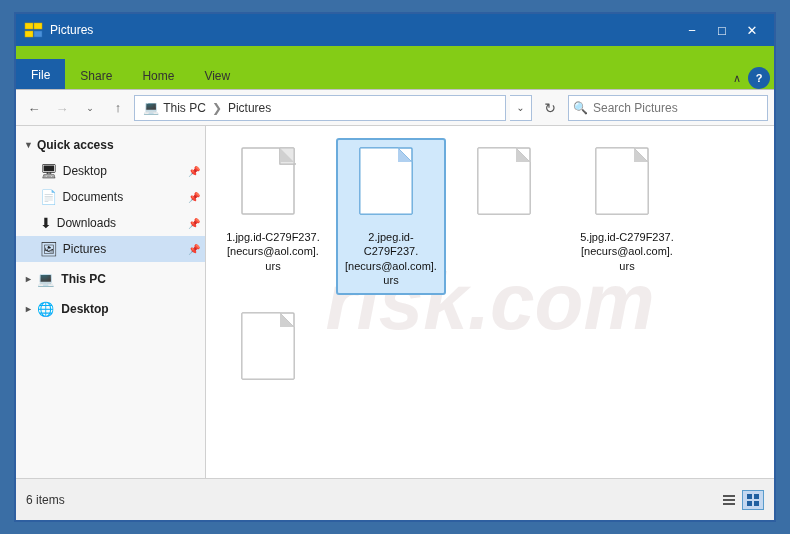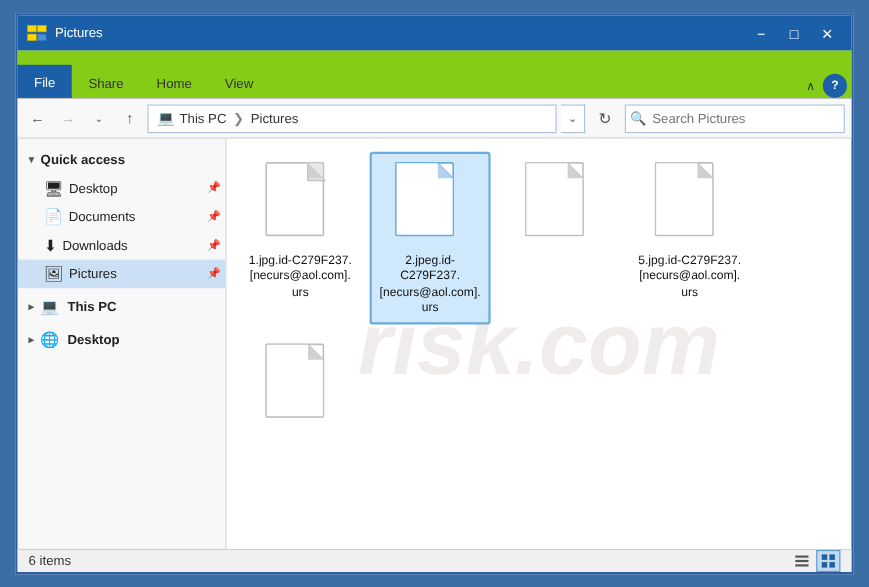--- a/index.html
+++ b/index.html
@@ -289,21 +289,21 @@
     .file-name {
       font-size: 11px;
       text-align: center;
       color: #111;
       margin-top: 4px;
       word-break: break-word;
       line-height: 1.3;
     }
     
     .statusbar {
-      height: 21px;
+      height: 42px;
       background: #f0f0f0;
       border-top: 1px solid #d0d0d0;
       display: flex;
       align-items: center;
       padding: 0 10px;
       flex-shrink: 0;
       color: #333;
       font-size: 12px;
     }
     .statusbar-right {

